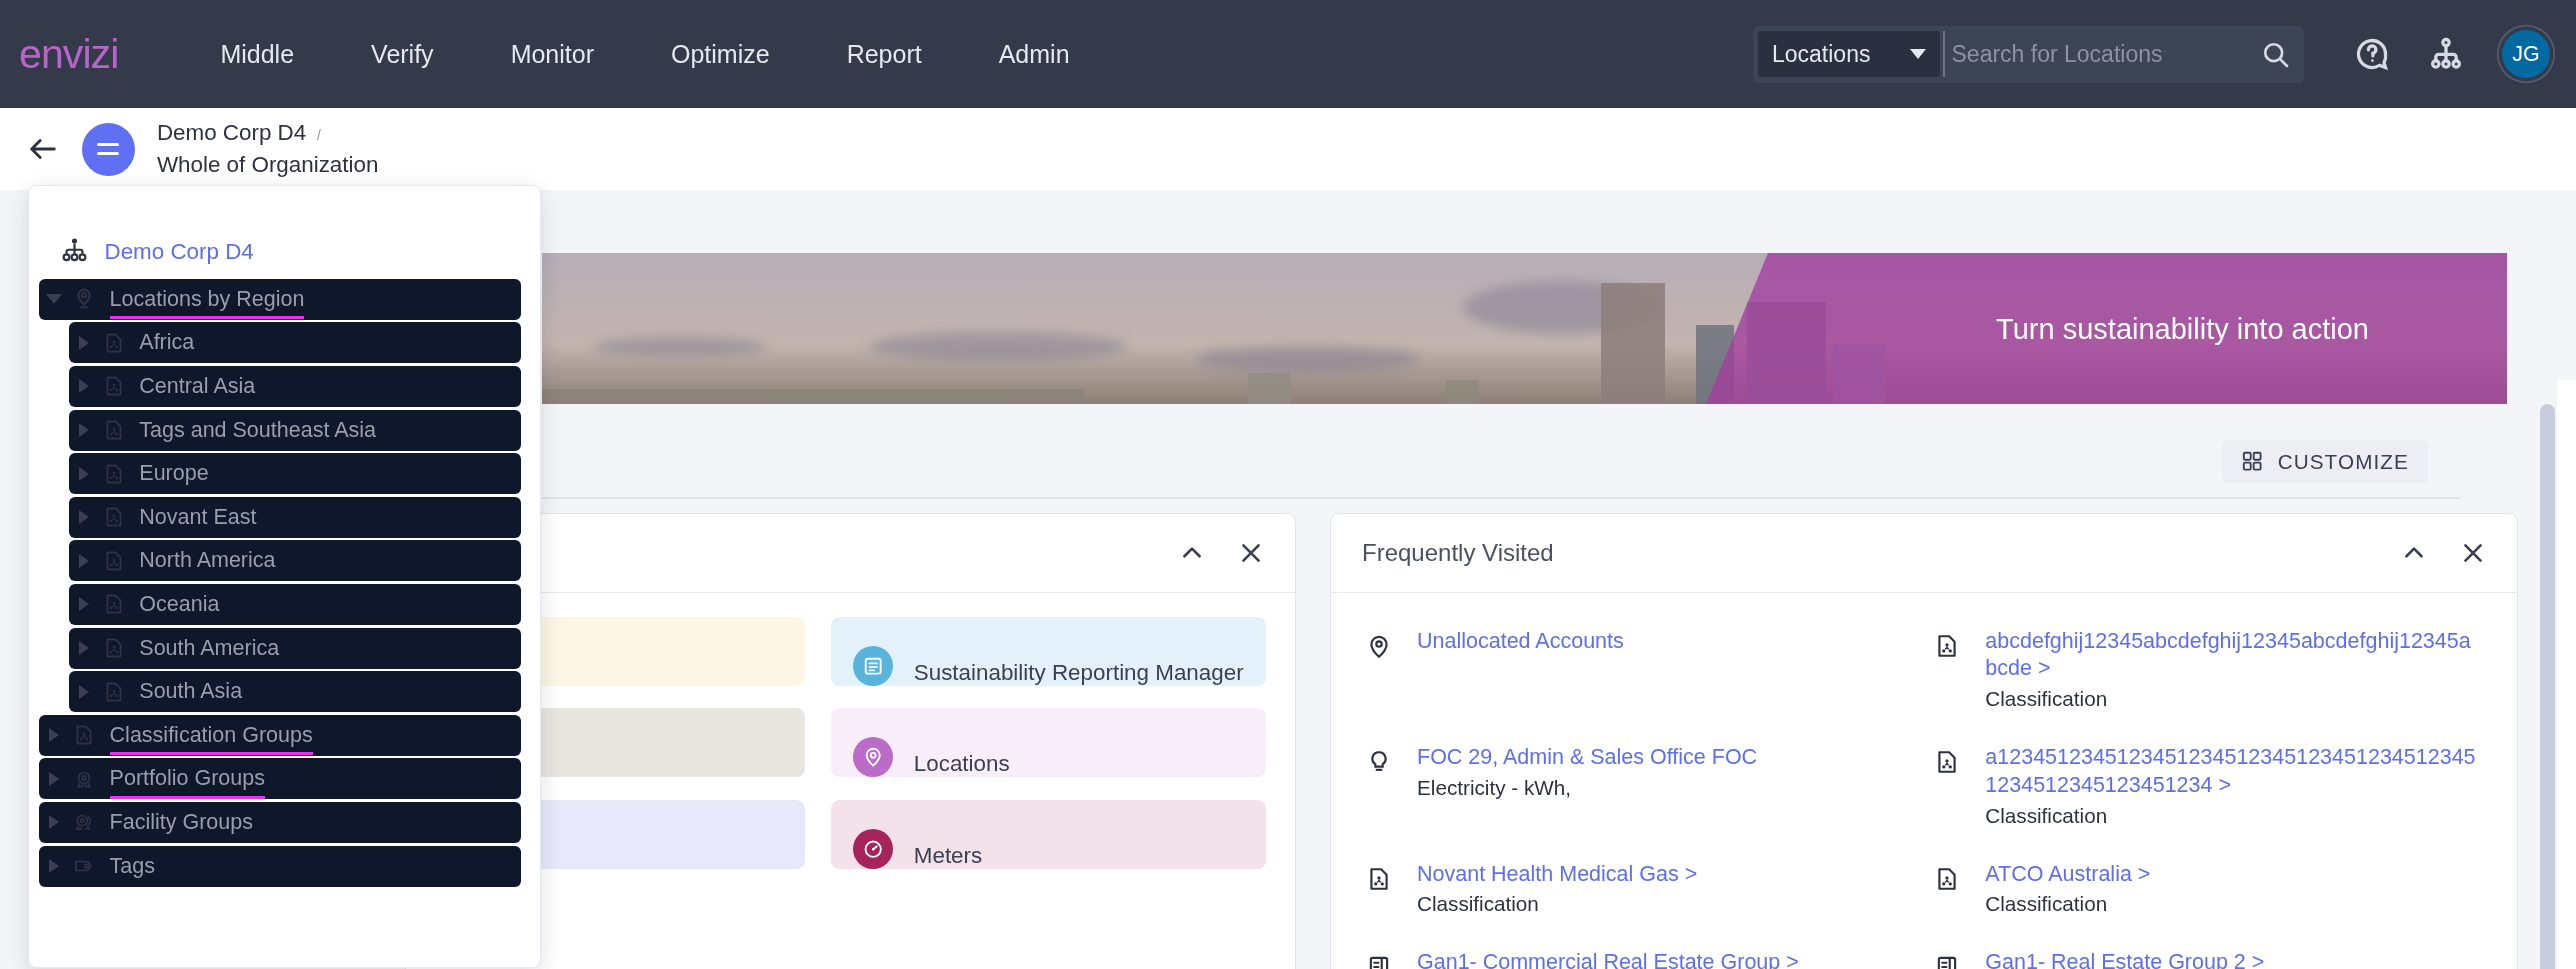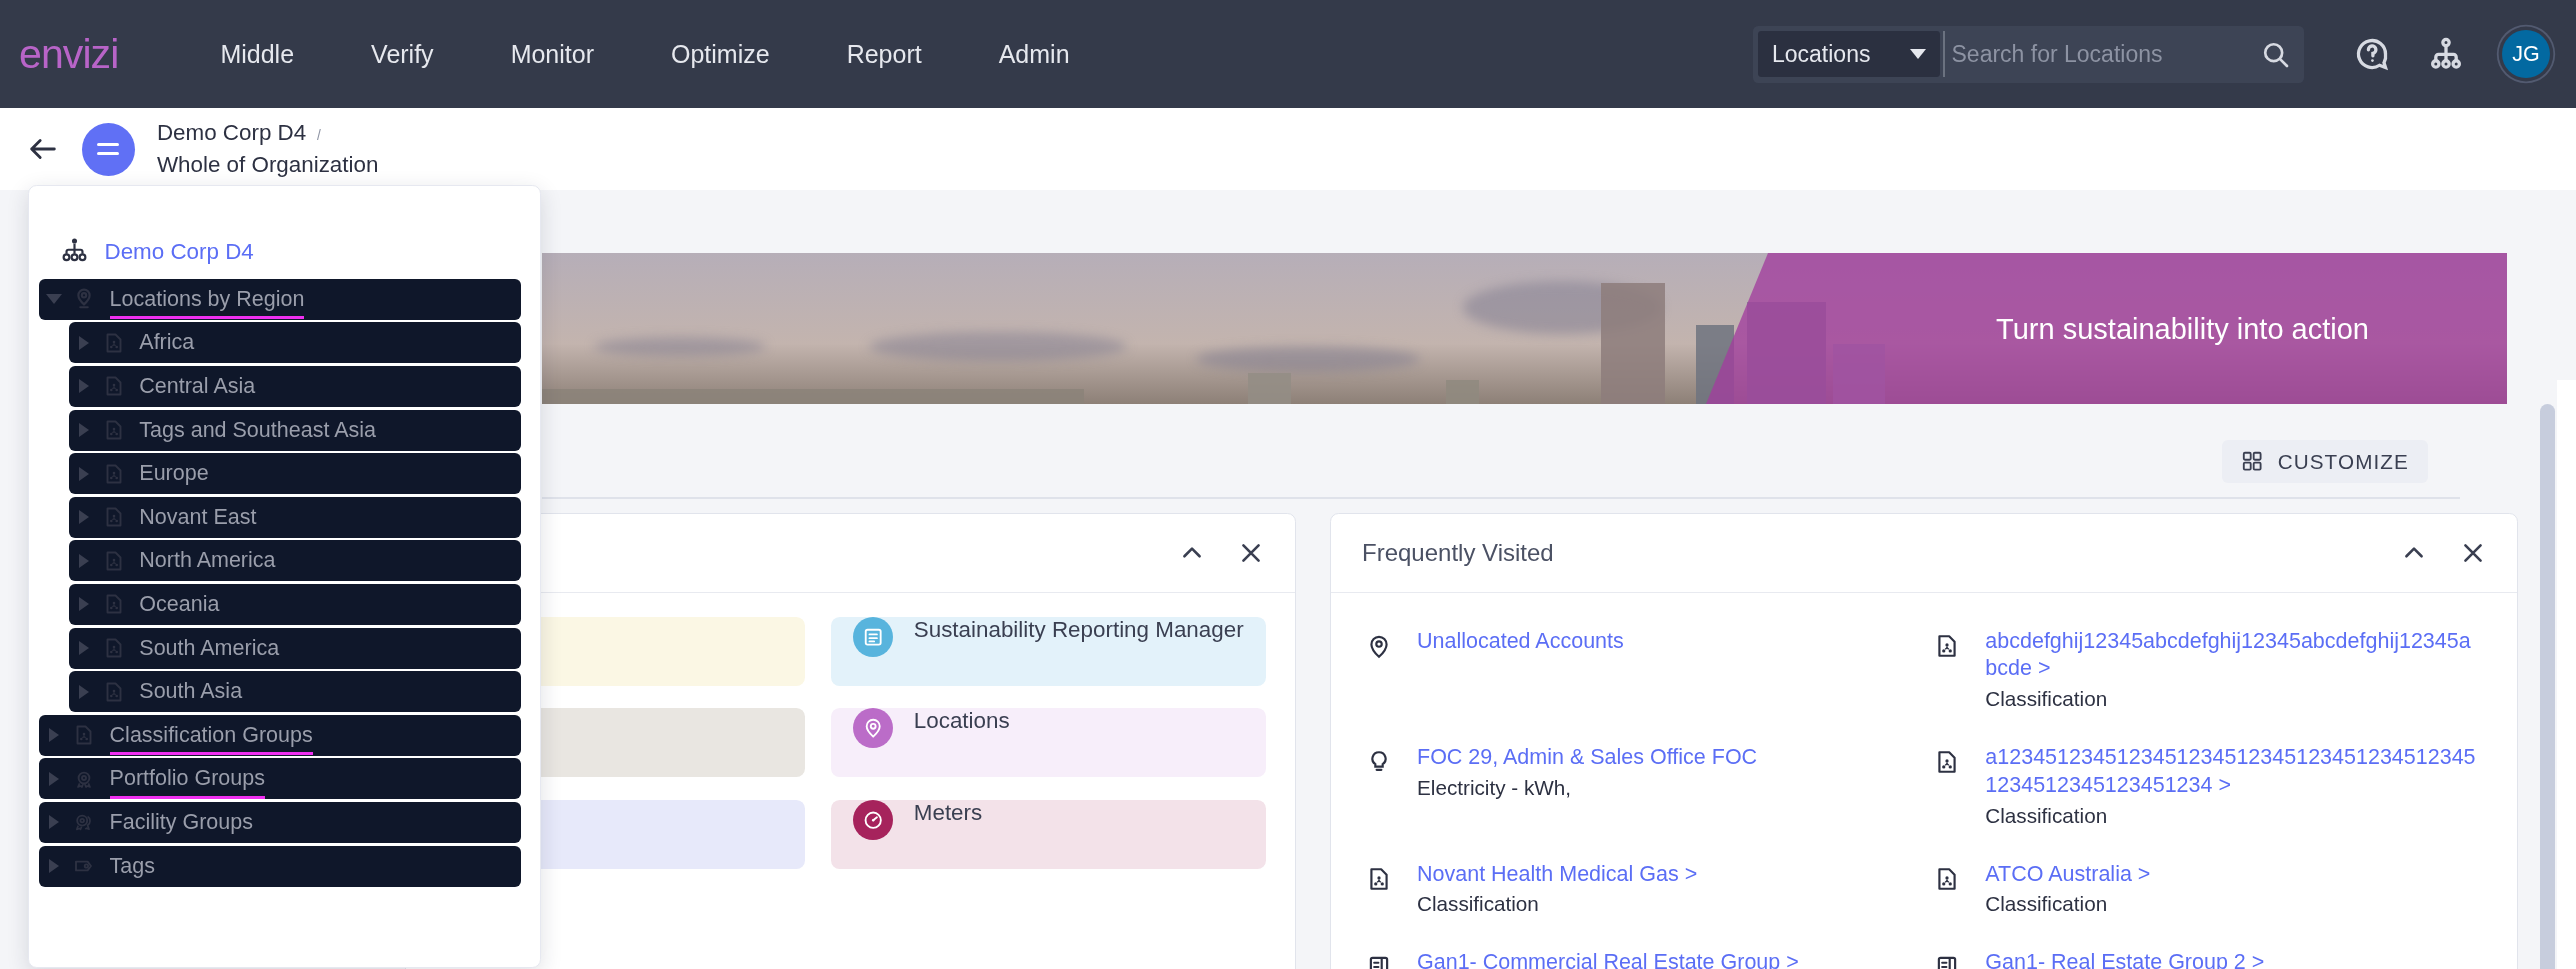--- a/index.html
+++ b/index.html
@@ -146,21 +146,21 @@
   .card-actions { display: flex; align-items: center; gap: 33px; }
   .card-act { cursor: pointer; display: flex; }
 
   
   .tile-grid {
     display: grid; grid-template-columns: 1fr 1fr;
     gap: 22.4px 26px; padding: 24px 29px;
   }
   .tile {
     height: 69px; border-radius: 8.6px;
-    display: flex; align-items: flex-start; padding: 0 22.4px;
+    display: flex; align-items: flex-end; padding: 0 22.4px;
     cursor: pointer;
   }
   .tile-ic {
     width: 40px; height: 40px; border-radius: 50%;
     display: flex; align-items: center; justify-content: center;
     margin-right: 20.7px; flex: none;
   }
   .tile-label { font-size: 22.4px; color: #3a3f51; white-space: nowrap; }
 
   

